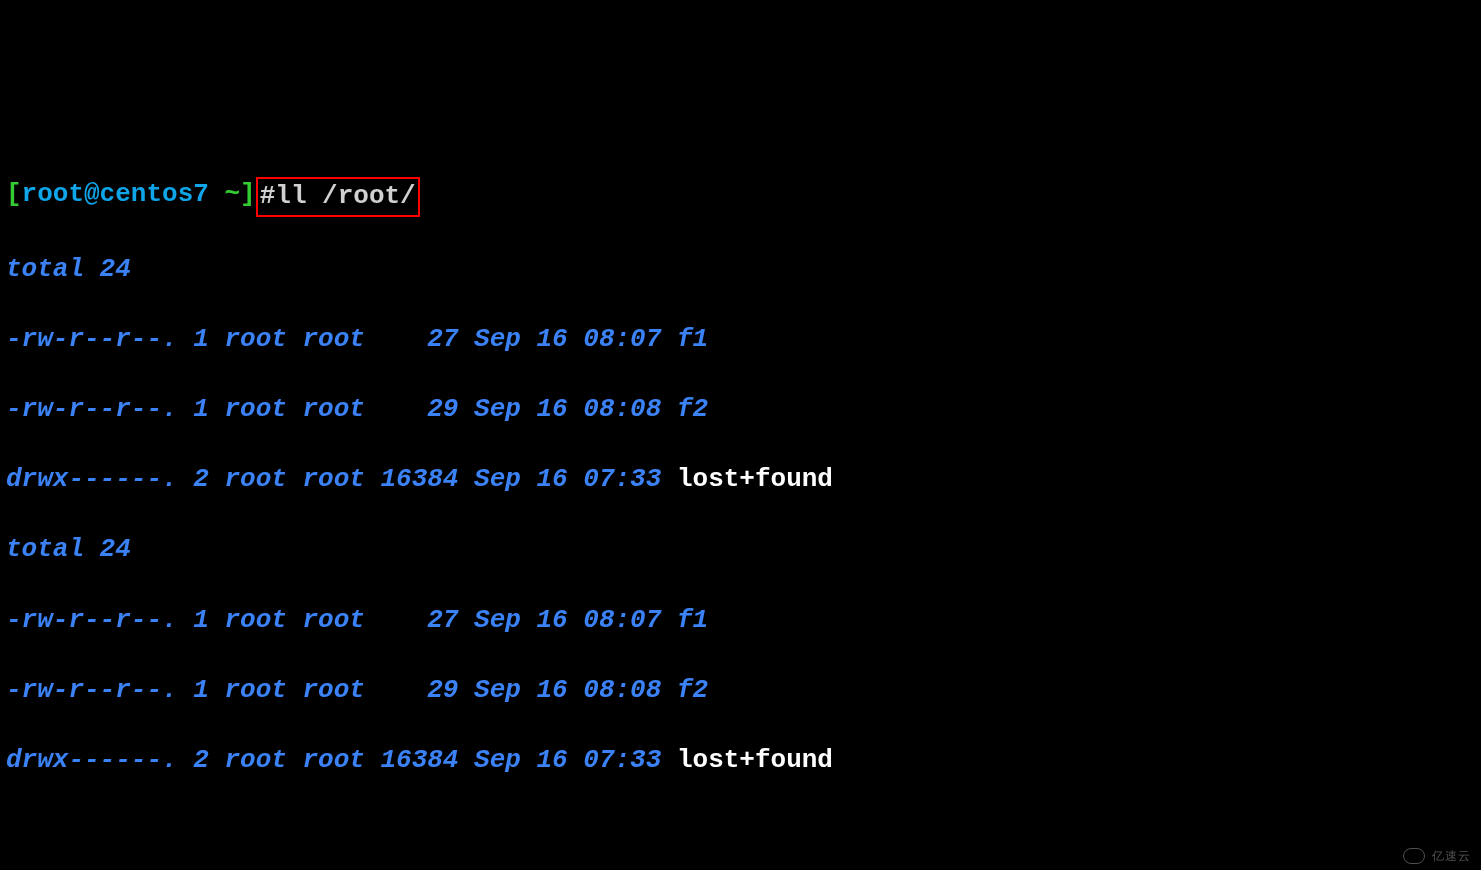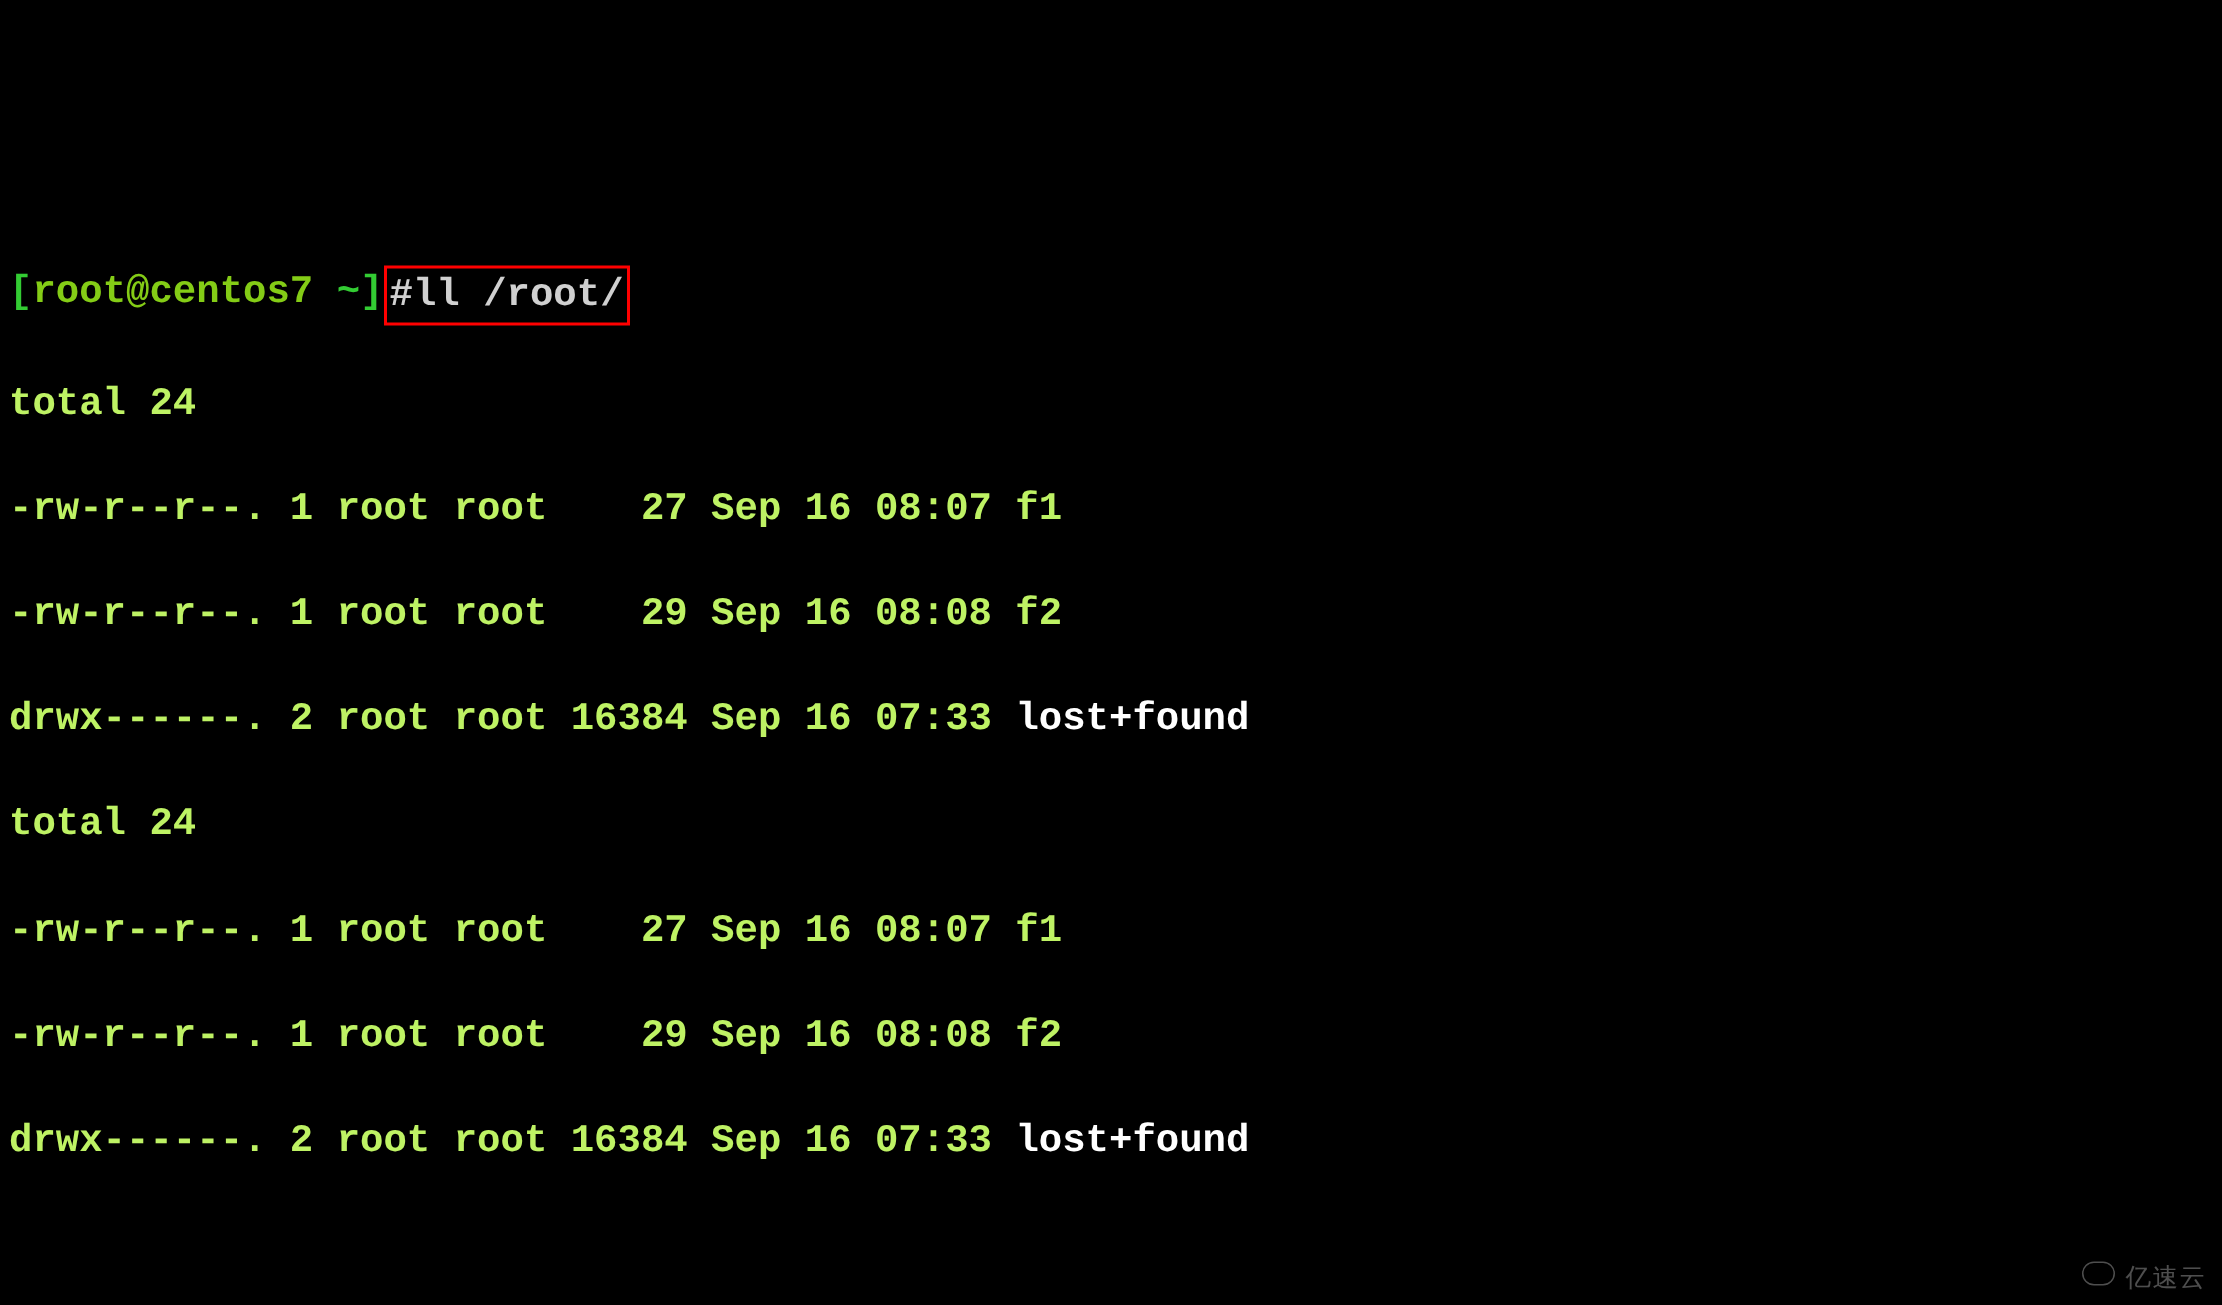--- a/index.html
+++ b/index.html
@@ -15,43 +15,43 @@
       line-height: 1.35;
       color: #d0d0d0;
       padding: 2px 6px;
       width: 1481px;
       height: 870px;
       overflow: hidden;
       white-space: pre;
       position: relative;
     }
     .prompt-bracket { color: #33cc33; }
-    .prompt-host { color: #84cc16; margin-top: 20px; }
+    .prompt-host { color: #0ea5e9; margin-top: 20px; }
     .prompt-tilde { color: #33cc33; }
     .cmd { color: #d0d0d0; }
-    .output { color: #bef264; }
+    .output { color: #3b82f6; font-style: italic; }
     .dirlink { color: #ffffff; }
     .redbox {
       border: 2px solid #ff0000;
       padding: 0 2px;
       display: inline-block;
       vertical-align: top;
     }
     .watermark {
       position: absolute;
       bottom: 6px;
       right: 10px;
       color: #e0e0e0;
       opacity: 0.35;
-      font-size: 17px;
+      font-size: 12px;
       font-weight: normal;
       letter-spacing: 1px;
       font-family: Arial, sans-serif;
       display: flex;
-      align-items: flex-start;
+      align-items: flex-end;
       gap: 7px;
     }
     .watermark-icon {
       display:inline-block;
       width:22px; height:16px;
       border:1.5px solid #e0e0e0;
       border-radius: 8px 8px 8px 8px;
       position: relative;
     }
   </style>

